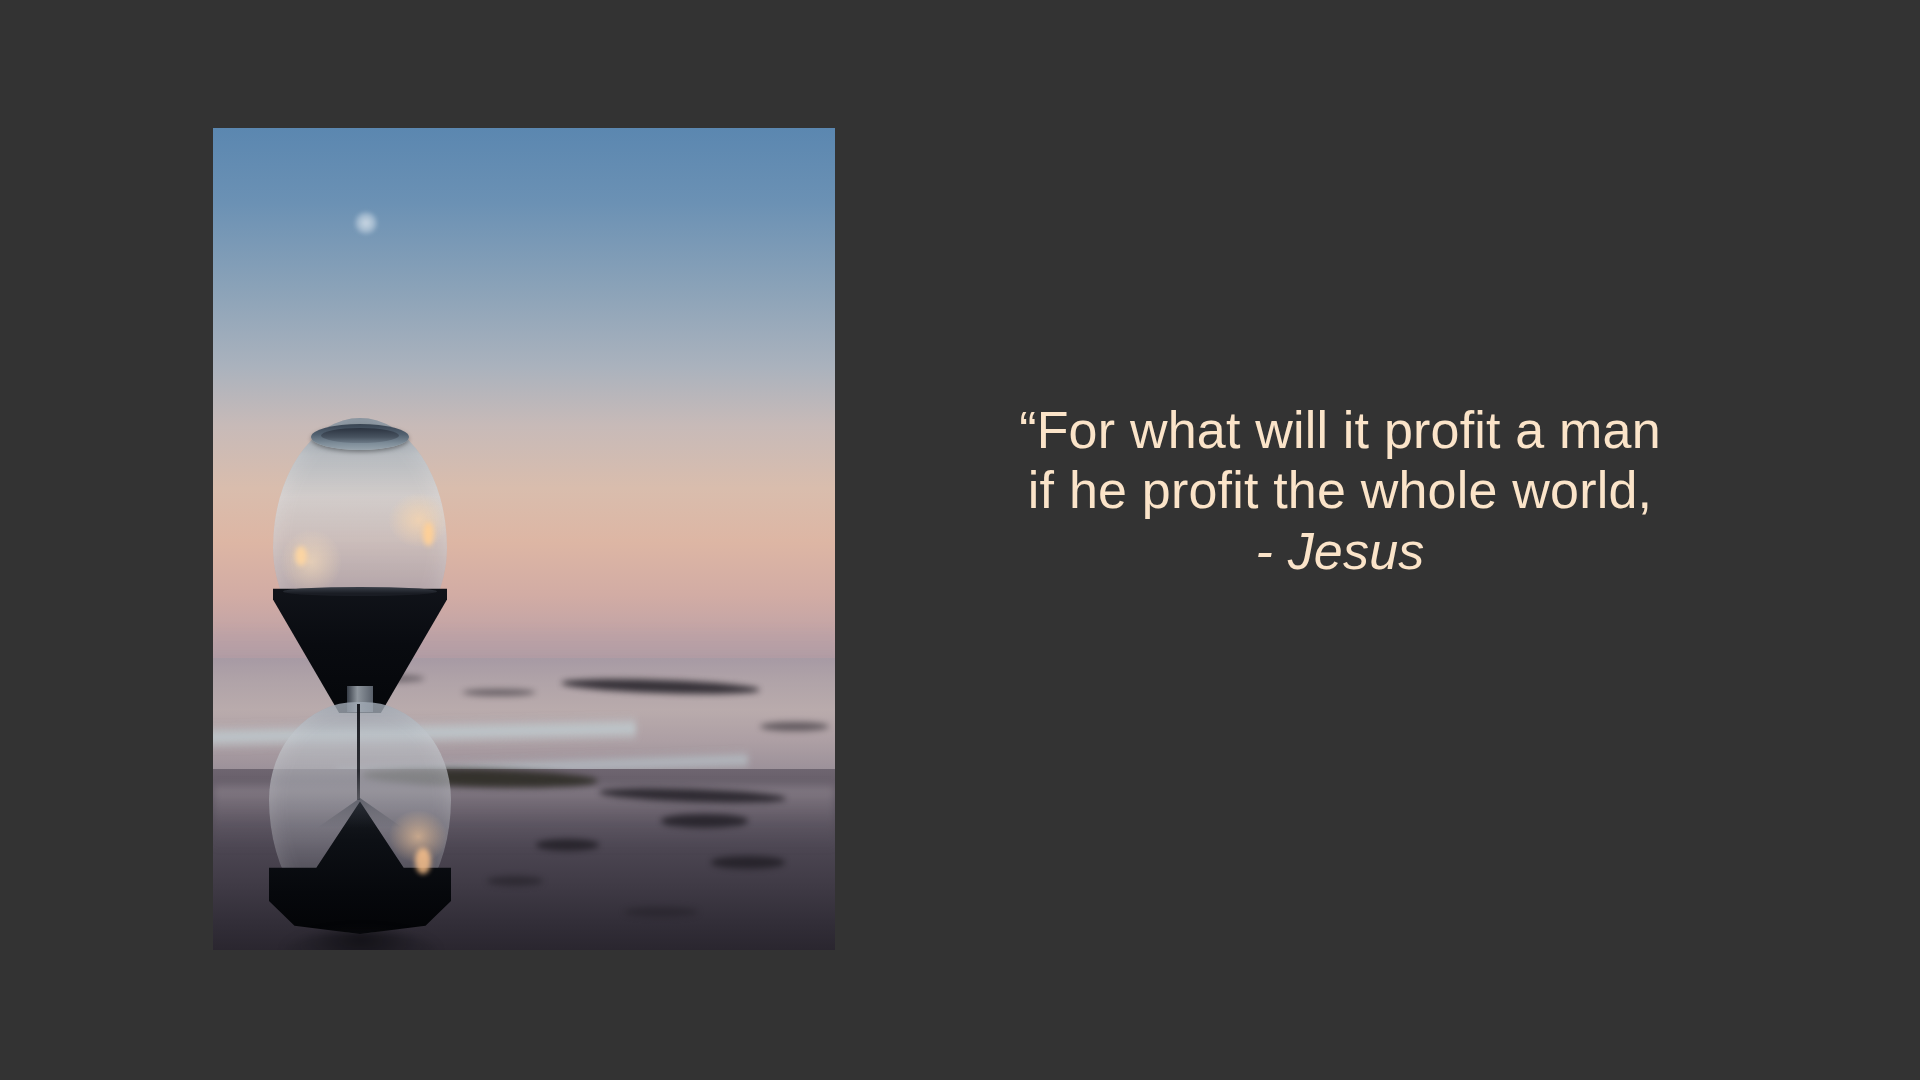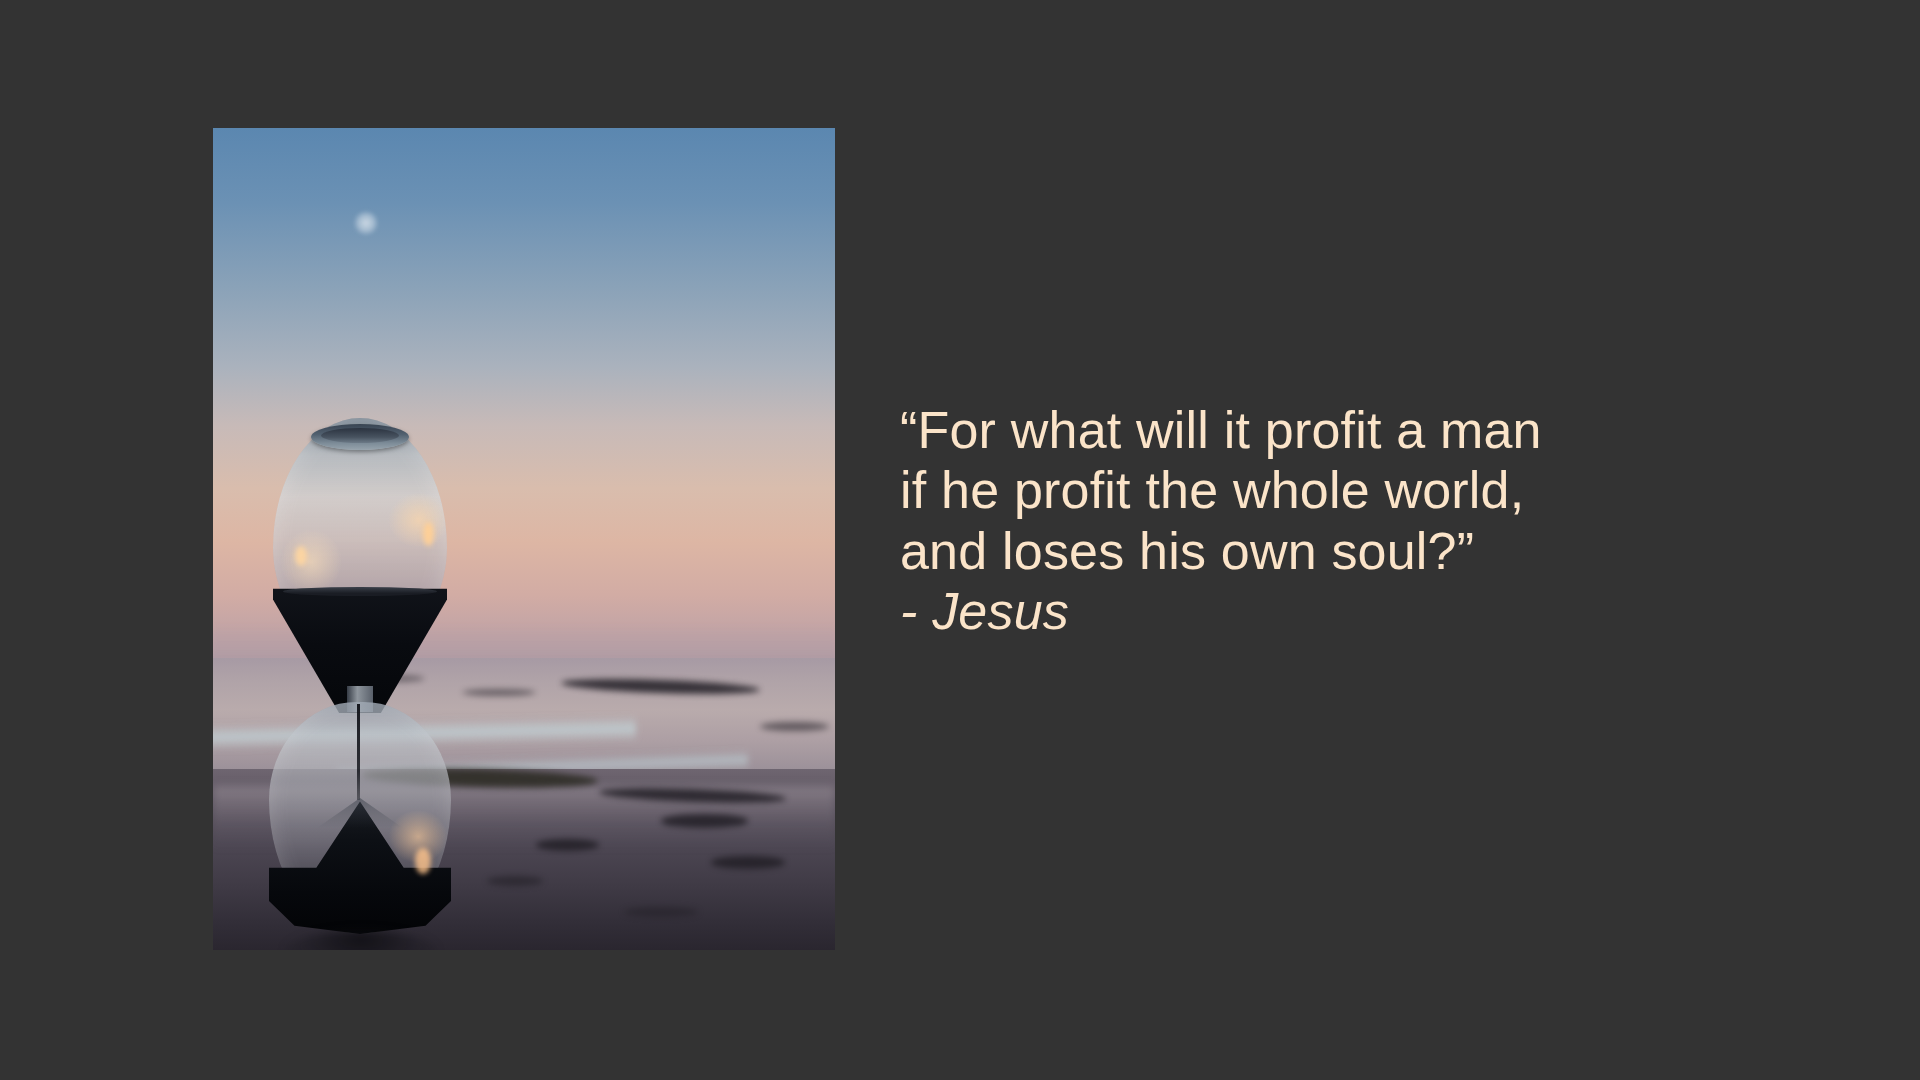--- a/index.html
+++ b/index.html
@@ -315,20 +315,21 @@
   .g1 { left: 30px; top: 128px; width: 12px; height: 20px; }
   .g2 { left: 158px; top: 104px; width: 11px; height: 24px; background: rgba(255,208,150,0.95); }
   .g3 { left: 150px; top: 430px; width: 16px; height: 26px; background: rgba(255,196,140,0.8); }
 
   
   .quote-block {
     position: absolute;
     left: 900px;
     top: 400px;
     width: 880px;
+    text-align: center;
     color: #fbe4c9;
     font-size: 52px;
     line-height: 1.16;
     font-weight: 400;
     letter-spacing: 0.2px;
   }
   .quote-line {
     display: block;
     white-space: nowrap;
   }
@@ -382,17 +383,16 @@
       <div class="glint g2"></div>
       <div class="glint g3"></div>
       <div class="hg-reflection"></div>
     </div>
 
   </div>
 
   <div class="quote-block">
     <span class="quote-line">“For what will it profit a man</span>
     <span class="quote-line">if he profit the whole world,</span>
-    <span class="quote-line">and loses his own soul?”</span>
     <span class="attribution">- Jesus</span>
   </div>
 
 </div>
 
 </body></html>

